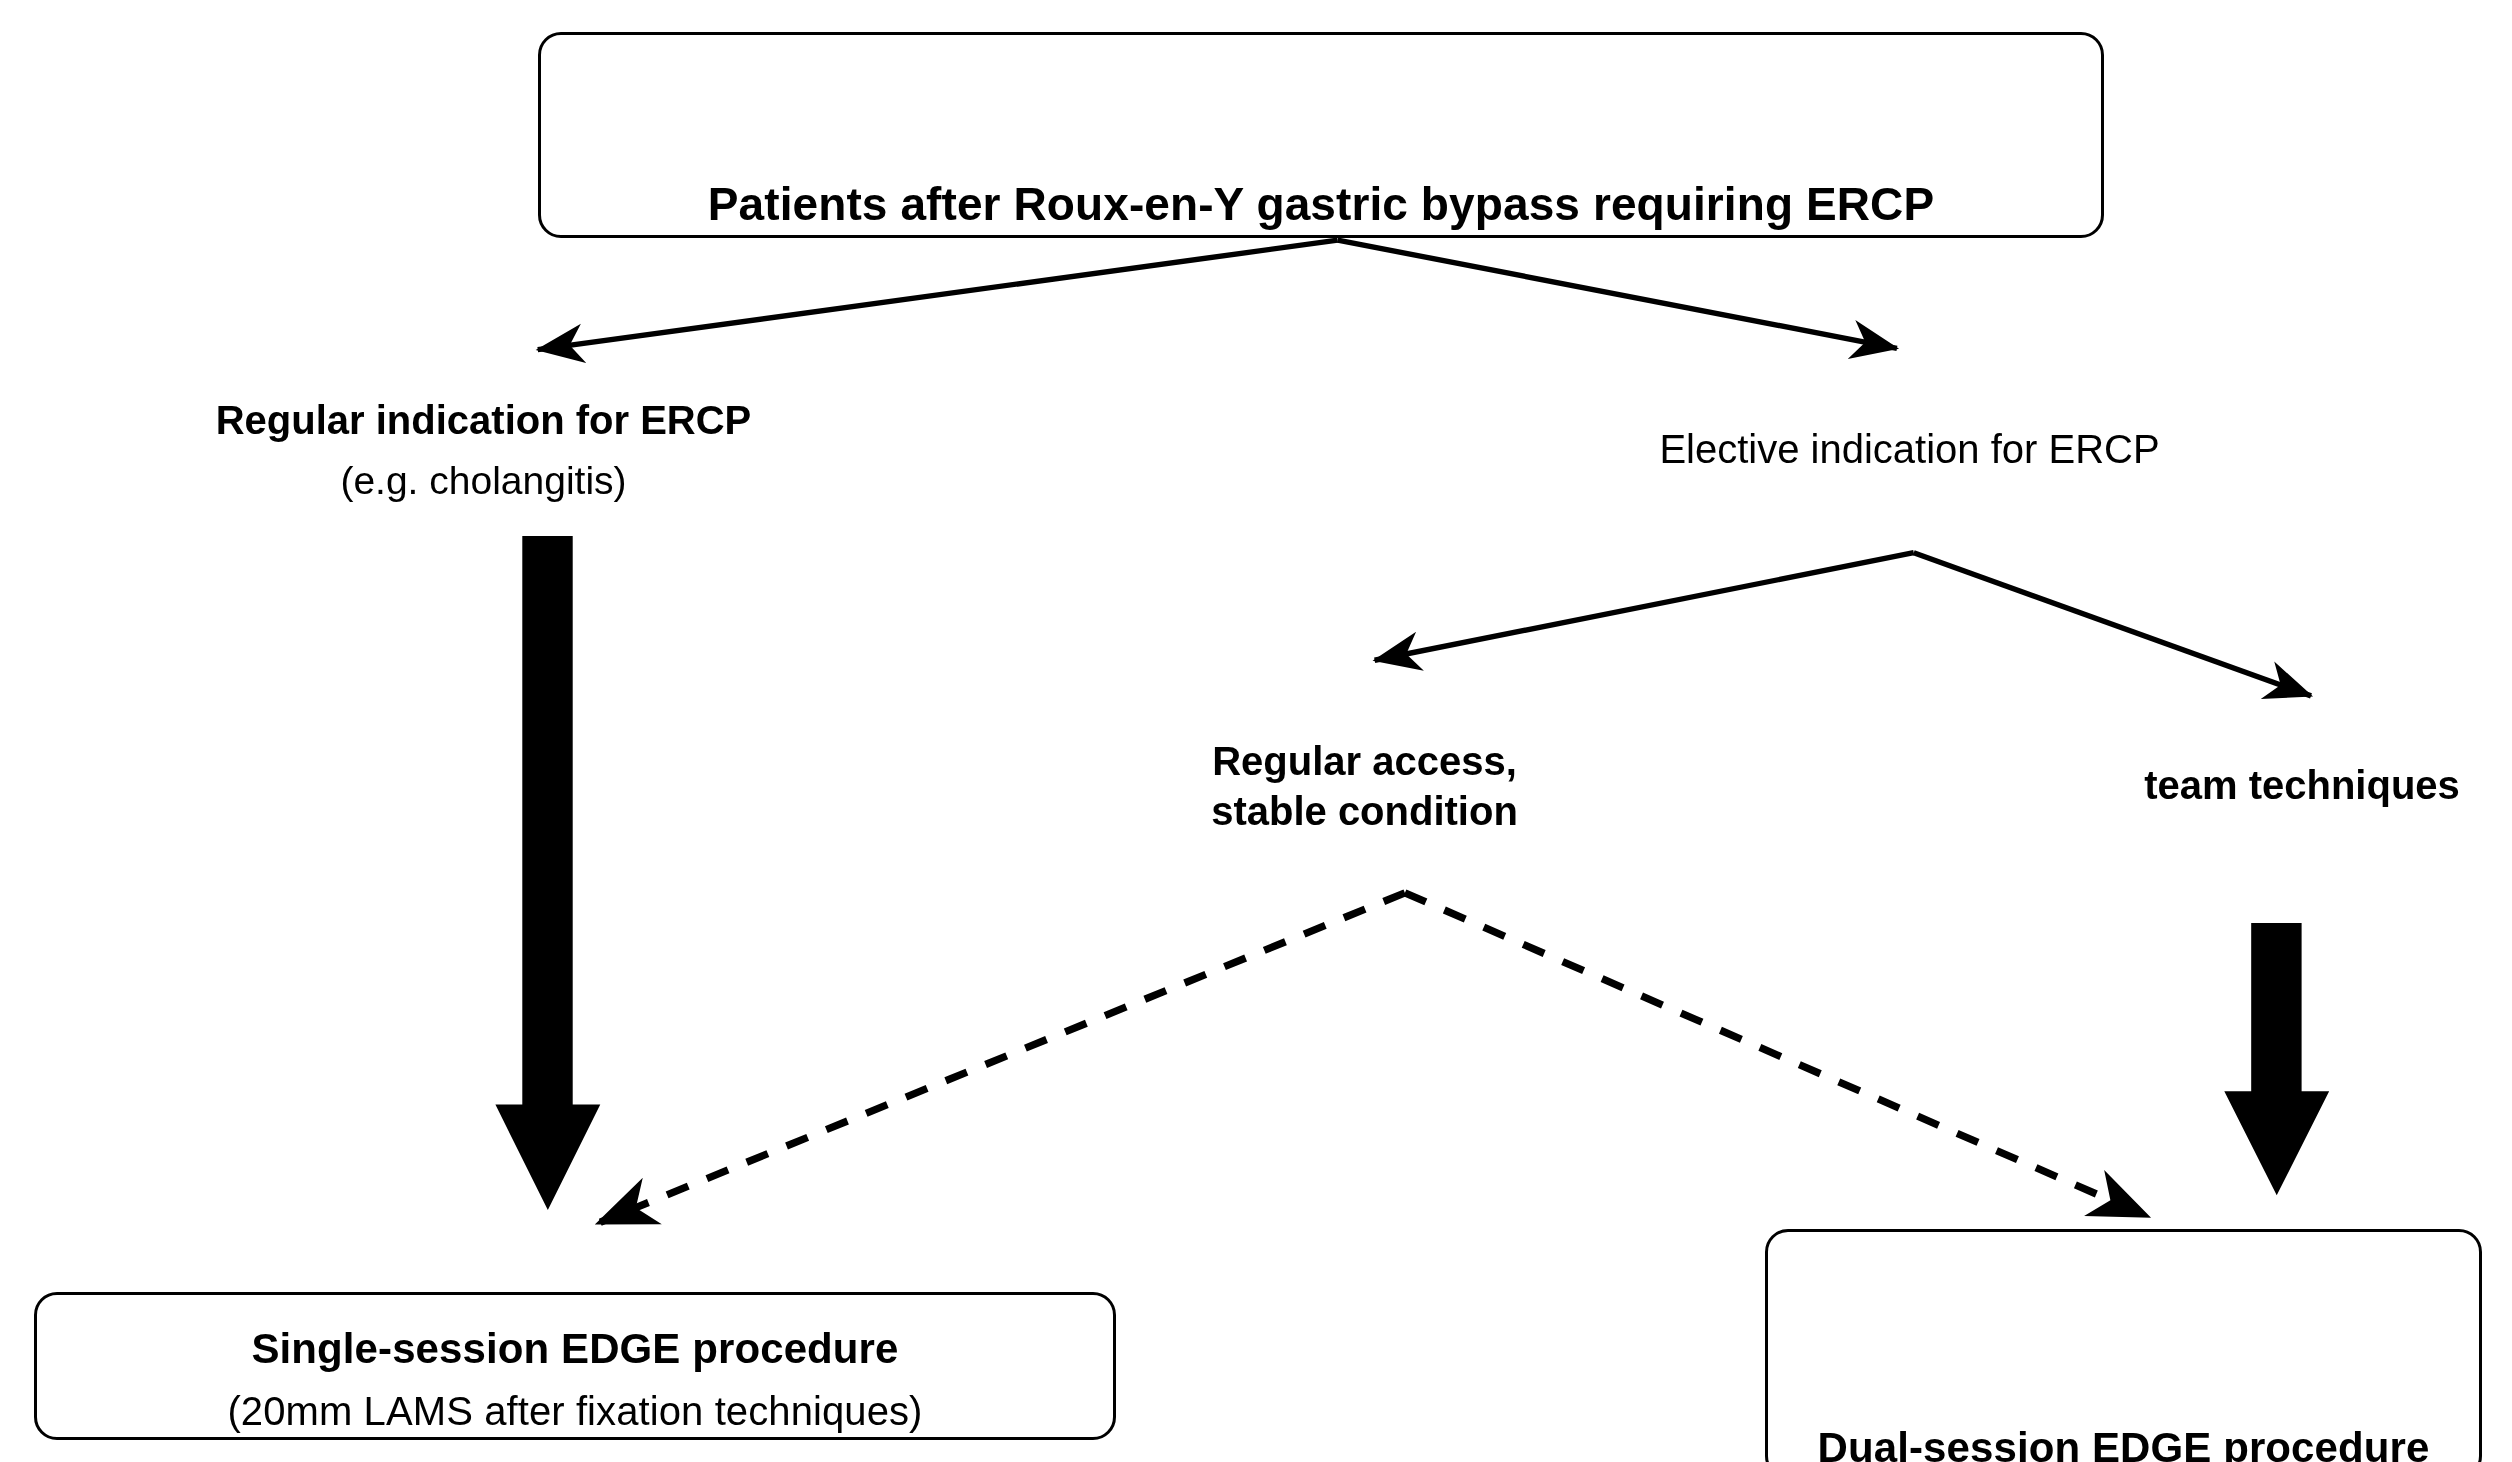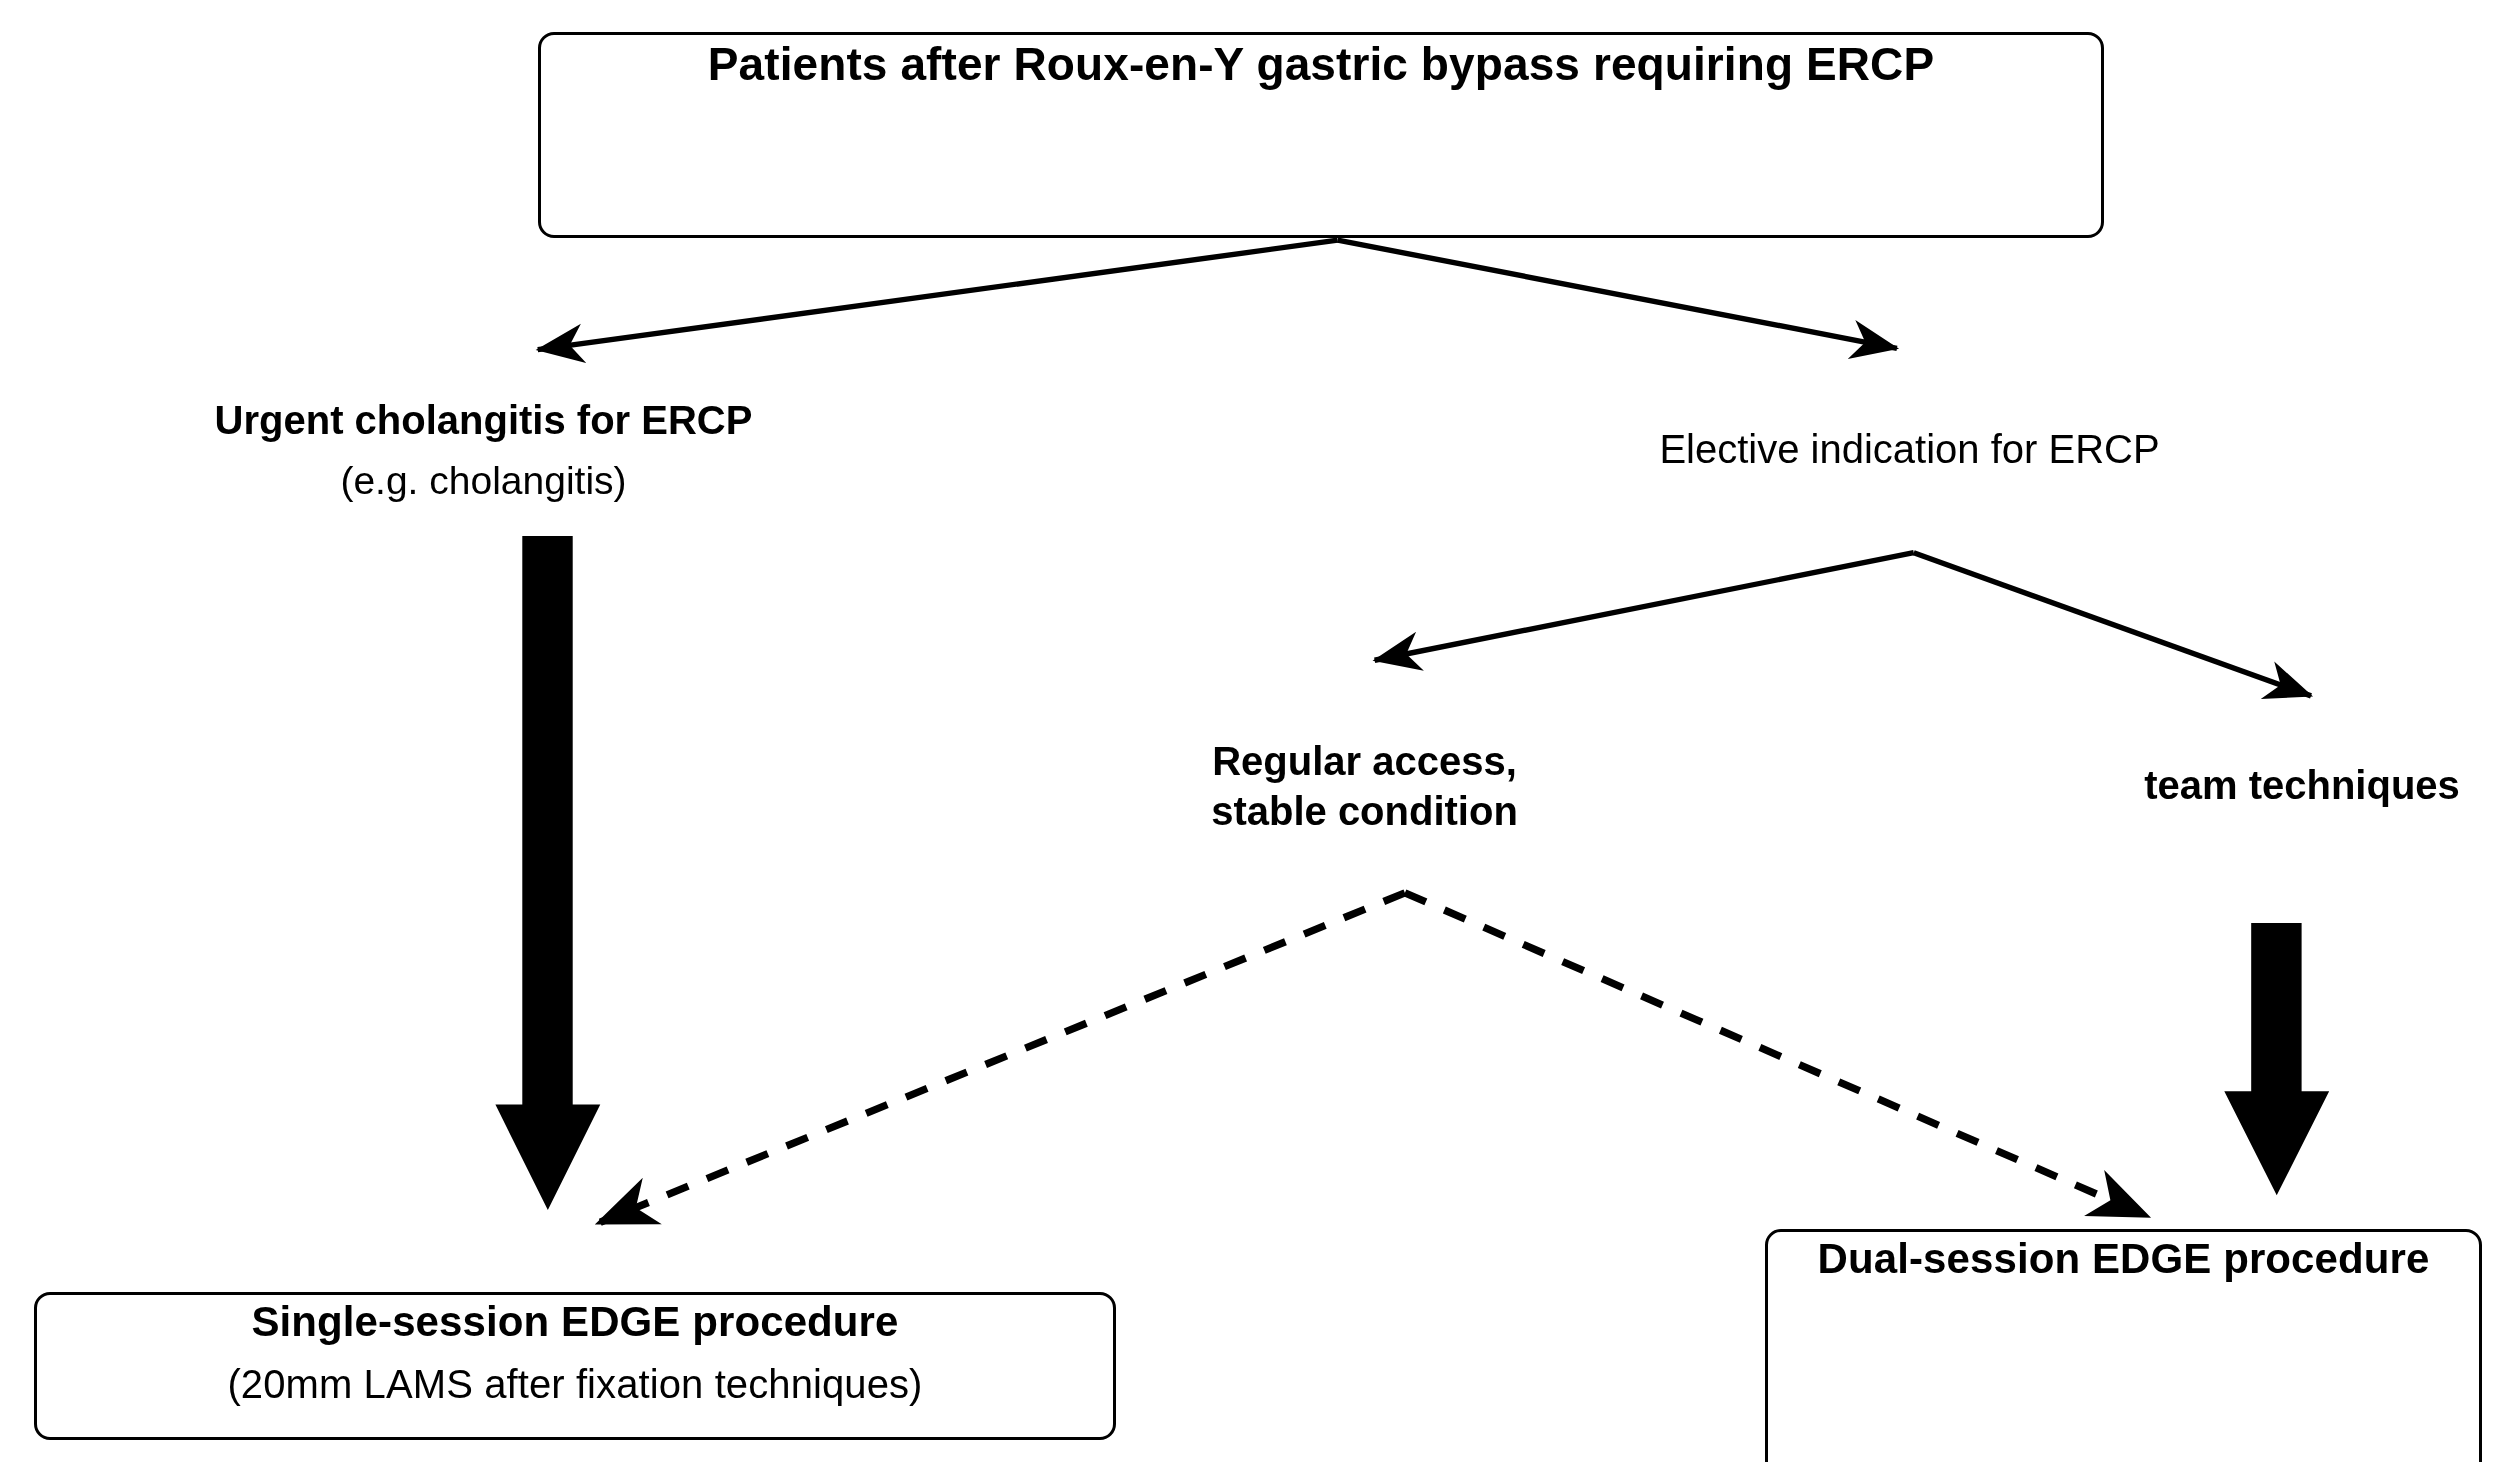--- a/index.html
+++ b/index.html
@@ -17,26 +17,26 @@
     width: 2512px;
     height: 1463px;
     background: #ffffff;
     overflow: hidden;
   }
   
   .node-box {
     position: absolute;
     box-sizing: border-box;
     border: 3.4px solid #000000;
-    border-radius: 16px;
+    border-radius: 23px;
     background: #ffffff;
     display: flex;
     flex-direction: column;
     align-items: center;
-    justify-content: flex-start;
+    justify-content: flex-end;
     text-align: center;
     line-height: 1.30;
   }
   .node-title {
     font-weight: bold;
     font-size: 42px;
     letter-spacing: 0.1px;
     white-space: nowrap;
   }
   .node-sub {
@@ -138,21 +138,21 @@
   <div class="node-box" id="box-single">
     <span class="node-title">Single-session EDGE procedure</span>
     <span class="node-sub">(20mm LAMS after fixation techniques)</span>
   </div>
 
   <div class="node-box" id="box-dual">
     <span class="node-title">Dual-session EDGE procedure</span>
   </div>
 
   <div class="branch-label" id="label-urgent">
-    <span class="lbl-main">Urgent cholangitis for ERCP</span>
+    <span class="lbl-main">Regular indication for ERCP</span>
     <span class="lbl-sub">(e.g. cholangitis)</span>
   </div>
 
   <div class="branch-label regular" id="label-regular">
     <span class="lbl-main">Regular access,</span>
     <span class="lbl-main">stable condition</span>
   </div>
 
   <div class="branch-label" id="label-elective">
     <span class="lbl-main">Elective indication for ERCP</span>

